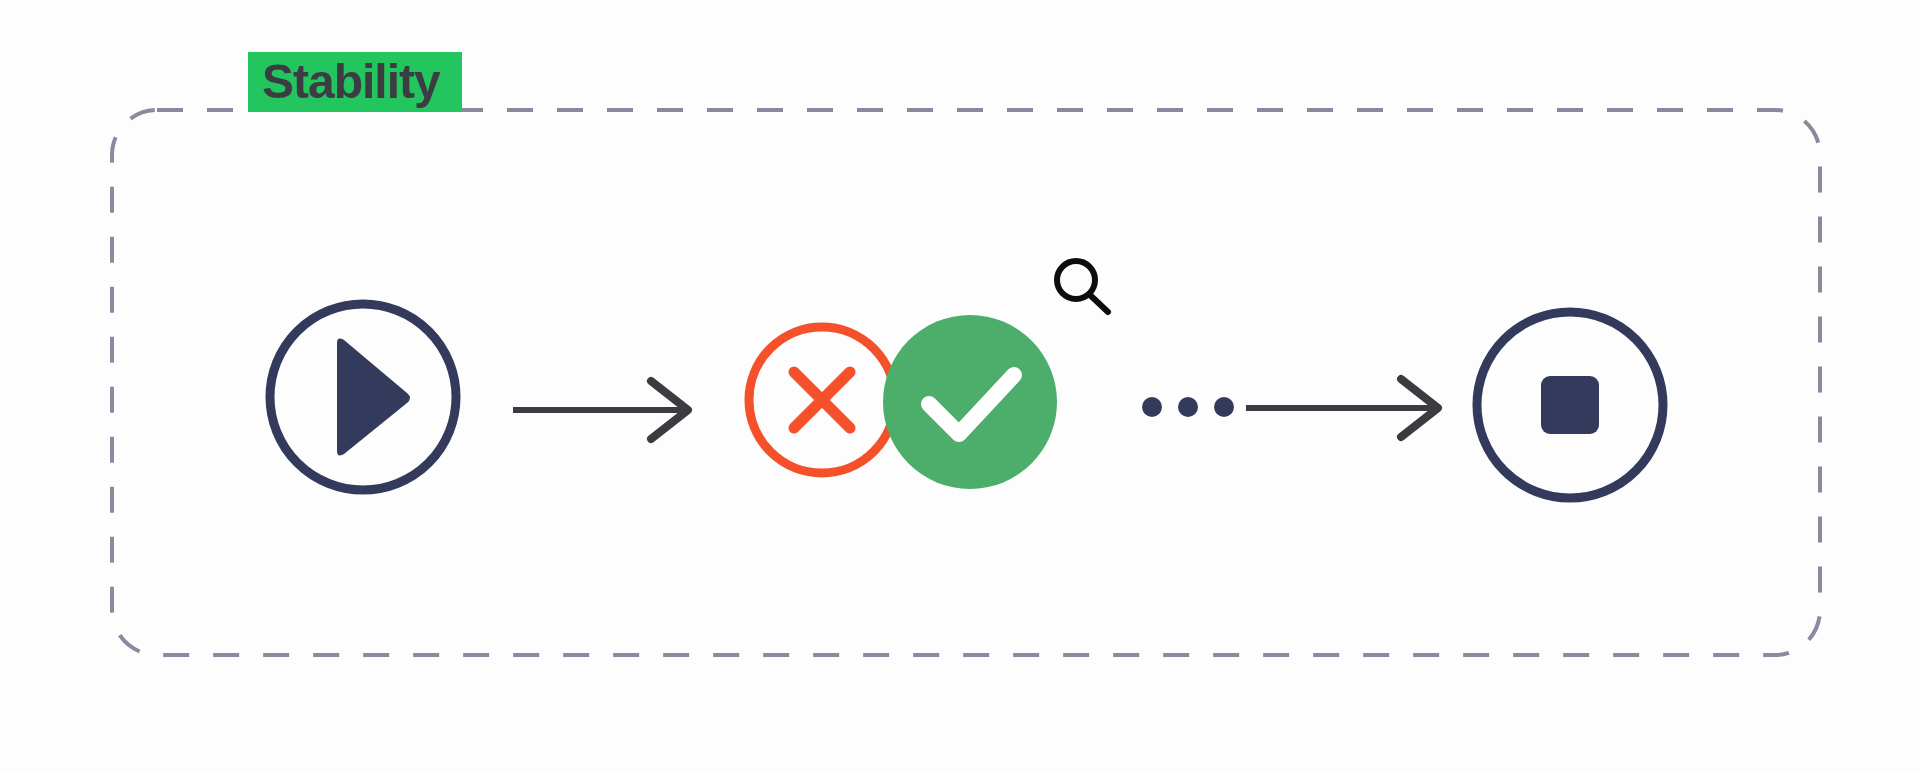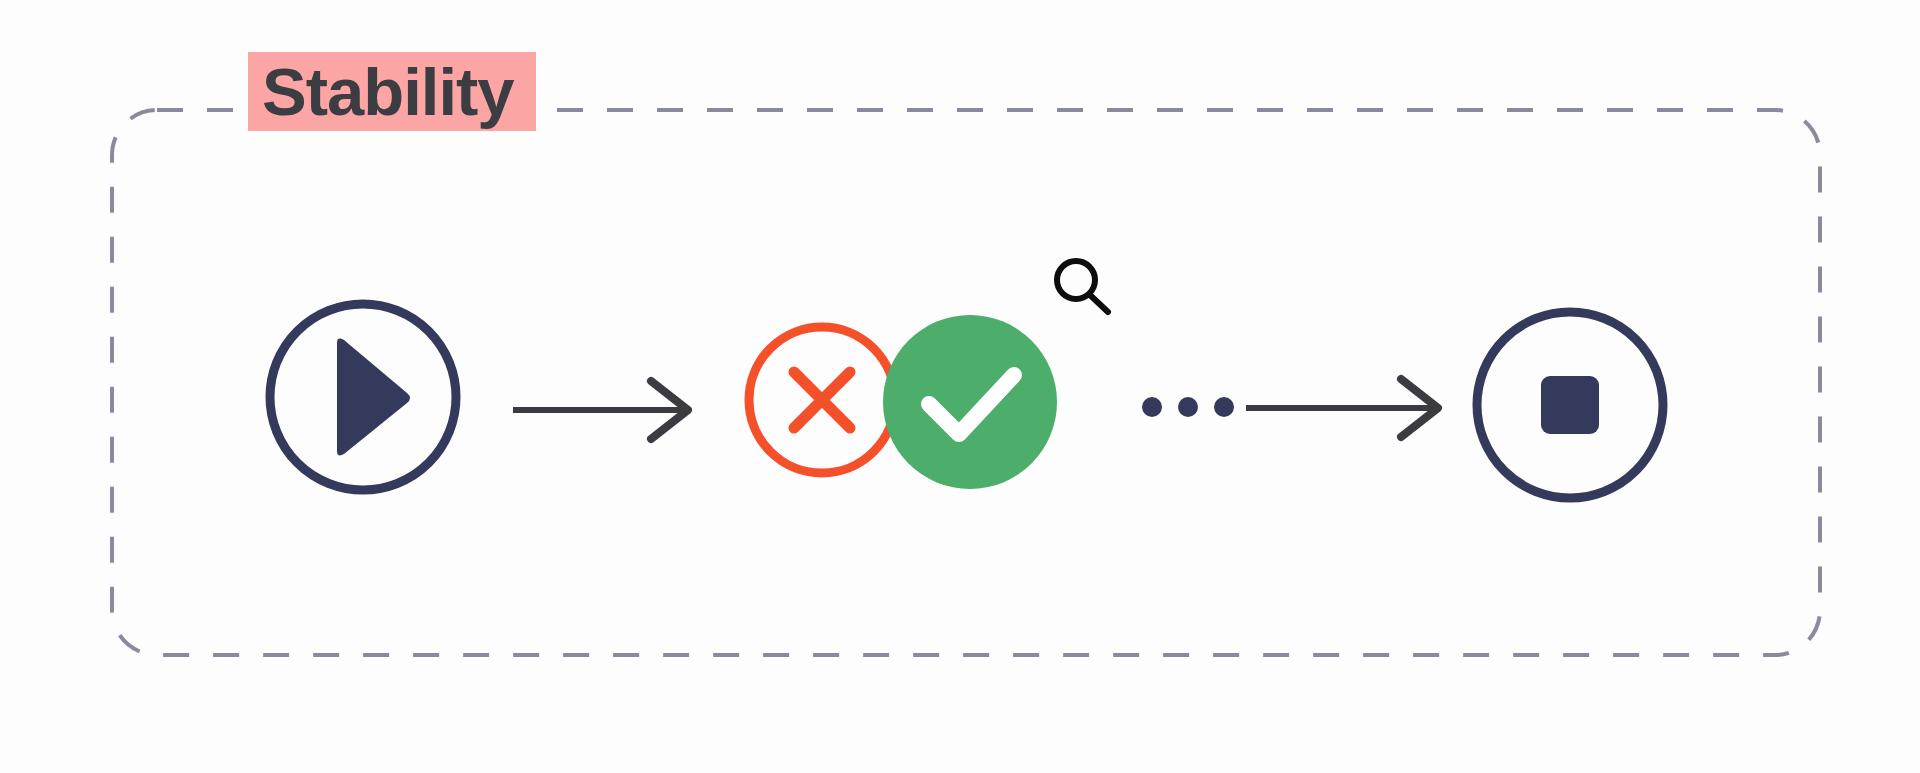--- a/index.html
+++ b/index.html
@@ -22,26 +22,26 @@
     left: 0;
     top: 0;
     width: 1920px;
     height: 773px;
     display: block;
   }
   .group-title {
     position: absolute;
     left: 248px;
     top: 52px;
-    font-size: 67px;
+    font-size: 48px;
     font-weight: bold;
     color: #3c3c43;
     letter-spacing: -1px;
     line-height: 1;
-    background: #fca5a5;
+    background: #22c55e;
     padding: 6px 22px 6px 14px;
     white-space: nowrap;
     font-family: "Liberation Sans", sans-serif;
   }
 </style>
 </head>
 <body>
 
 <div id="stage">
 

